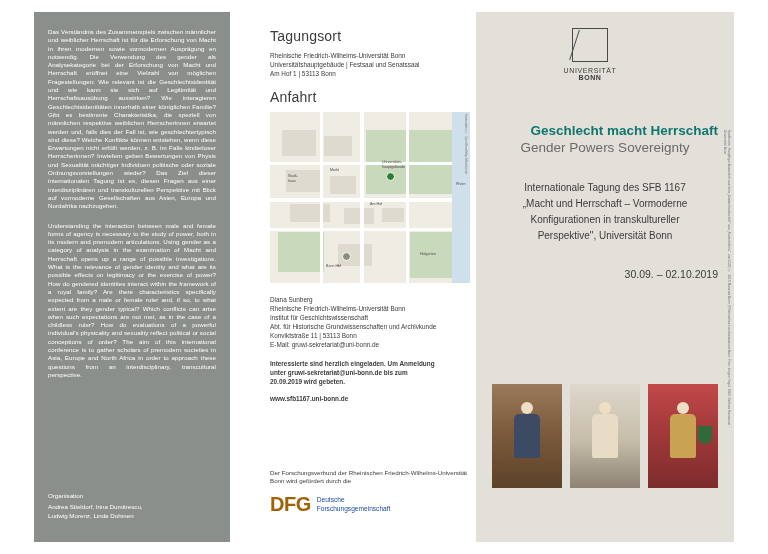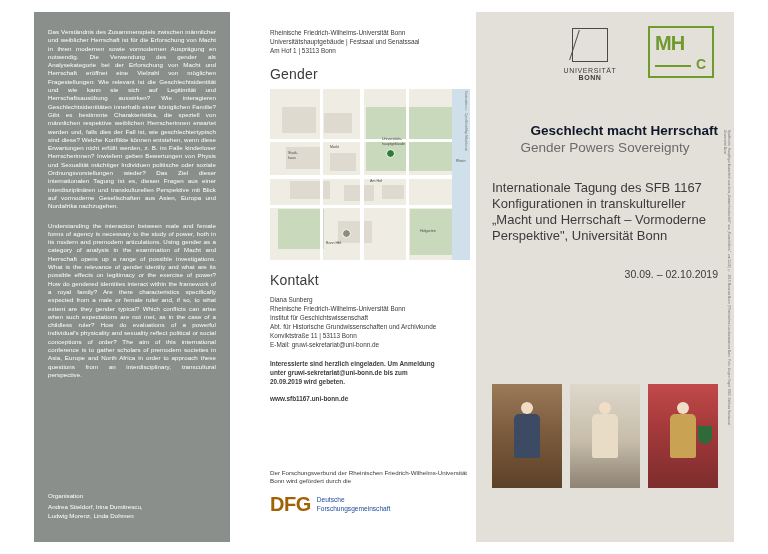--- a/index.html
+++ b/index.html
@@ -258,35 +258,35 @@
   }
   .logo-mhc .bar {
     position: absolute;
     left: 5px; bottom: 9px;
     width: 36px; height: 2px;
     background: #6f9a2e;
   }
   .title-main {
     font-size: 13.5px;
     font-weight: bold;
-    color: #0f172a;
+    color: #0f766e;
     text-align: right;
     line-height: 17px;
   }
   .title-sub {
     font-size: 13.5px;
     color: #6a6a6a;
     text-align: center;
     line-height: 17px;
     margin-bottom: 24px;
   }
   .conf-line {
-    font-size: 13px;
-    color: #3b3b3b;
-    text-align: left;
+    font-size: 10px;
+    color: #3b3b3b;
+    text-align: center;
     line-height: 16px;
   }
   .conf-date {
     font-size: 10.5px;
     color: #3b3b3b;
     text-align: right;
     margin-top: 24px;
   }
   .images {
     position: absolute;
@@ -356,27 +356,28 @@
     <div class="lead-en">Understanding the interaction between male and female forms of agency is necessary to the study of power, both in its modern and premodern articulations. Using gender as a category of analysis in the examination of Macht and Herrschaft opens up a range of possible investigations. What is the relevance of gender identity and what are its possible effects on legitimacy or the exercise of power? How do gendered identities interact within the framework of a royal family? Are there characteristics specifically expected from a male or female ruler and, if so, to what extent are they gender typical? Which conflicts can arise when such expectations are not met, as in the case of a childless ruler? How do evaluations of a powerful individual's physicality and sexuality reflect political or social conceptions of order? The aim of this international conference is to gather scholars of premodern societies in Asia, Europe and North Africa in order to approach these questions from an interdisciplinary, transcultural perspective.</div>
     <div class="org-block">
       <div class="org-title">Organisation</div>
       <div>Andrea Stieldorf, Irina Dumitrescu,</div>
       <div>Ludwig Morenz, Linda Dohmen</div>
     </div>
   </div>
 
   <div class="panel-mid">
 
+    <h2 class="h-sec">Tagungsort</h2>
     <div class="addr">
       <div>Rheinische Friedrich-Wilhelms-Universität Bonn</div>
       <div>Universitätshauptgebäude | Festsaal und Senatssaal</div>
       <div>Am Hof 1 | 53113 Bonn</div>
     </div>
 
-    <h2 class="h-sec second">Gender</h2>
+    <h2 class="h-sec second">Anfahrt</h2>
 
     <div class="map">
       <div class="green" style="left:96px;top:18px;width:92px;height:64px;"></div>
       <div class="green" style="left:8px;top:120px;width:46px;height:40px;"></div>
       <div class="green" style="left:140px;top:120px;width:54px;height:46px;"></div>
       <div class="block" style="left:12px;top:18px;width:34px;height:26px;"></div>
       <div class="block" style="left:54px;top:24px;width:28px;height:20px;"></div>
       <div class="block" style="left:16px;top:58px;width:36px;height:22px;"></div>
       <div class="block" style="left:60px;top:64px;width:26px;height:18px;"></div>
       <div class="block" style="left:20px;top:92px;width:40px;height:18px;"></div>
@@ -397,21 +398,20 @@
       <div class="lbl" style="left:18px;top:62px;white-space:pre;">Stadt-
 haus</div>
       <div class="lbl" style="left:60px;top:56px;">Markt</div>
       <div class="lbl" style="left:150px;top:140px;">Hofgarten</div>
       <div class="lbl" style="left:186px;top:70px;">Rhein</div>
       <div class="lbl" style="left:100px;top:90px;">Am Hof</div>
       <div class="lbl" style="left:56px;top:152px;">Bonn Hbf</div>
       <div class="vline">Kartendaten © OpenStreetMap-Mitwirkende</div>
     </div>
 
-    <h2 class="h-sec">Kontakt</h2>
     <div class="contact">
       <div class="name">Diana Sunberg</div>
       <div>Rheinische Friedrich-Wilhelms-Universität Bonn</div>
       <div>Institut für Geschichtswissenschaft</div>
       <div>Abt. für Historische Grundwissenschaften und Archivkunde</div>
       <div>Konviktstraße 11 | 53113 Bonn</div>
       <div>E-Mail: gruwi-sekretariat@uni-bonn.de</div>
     </div>
 
     <div class="invite">
@@ -440,33 +440,28 @@
       <div class="logo-uni">
         <div class="uni-mark">
           <span class="sh"></span>
             <span class="sl"></span>
         </div>
         <div class="uni-name">
           <span>UNIVERSITÄT</span>
           <b>BONN</b>
         </div>
       </div>
-      <div class="logo-mhc">
-        <span class="mh">MH</span>
-        <span class="bar"></span>
-        <span class="c">C</span>
-      </div>
     </div>
 
     <div class="title-main">Geschlecht macht Herrschaft</div>
     <div class="title-sub">Gender Powers Sovereignty</div>
 
     <div class="conf-line">Internationale Tagung des SFB 1167</div>
+    <div class="conf-line">„Macht und Herrschaft – Vormoderne</div>
     <div class="conf-line">Konfigurationen in transkultureller</div>
-    <div class="conf-line">„Macht und Herrschaft – Vormoderne</div>
     <div class="conf-line">Perspektive", Universität Bonn</div>
 
     <div class="conf-date">30.09. – 02.10.2019</div>
 
     <div class="images">
       <div class="img-card img-1">
         <span class="fig fig-head"></span>
         <span class="fig fig-body dark"></span>
       </div>
       <div class="img-card img-2">

